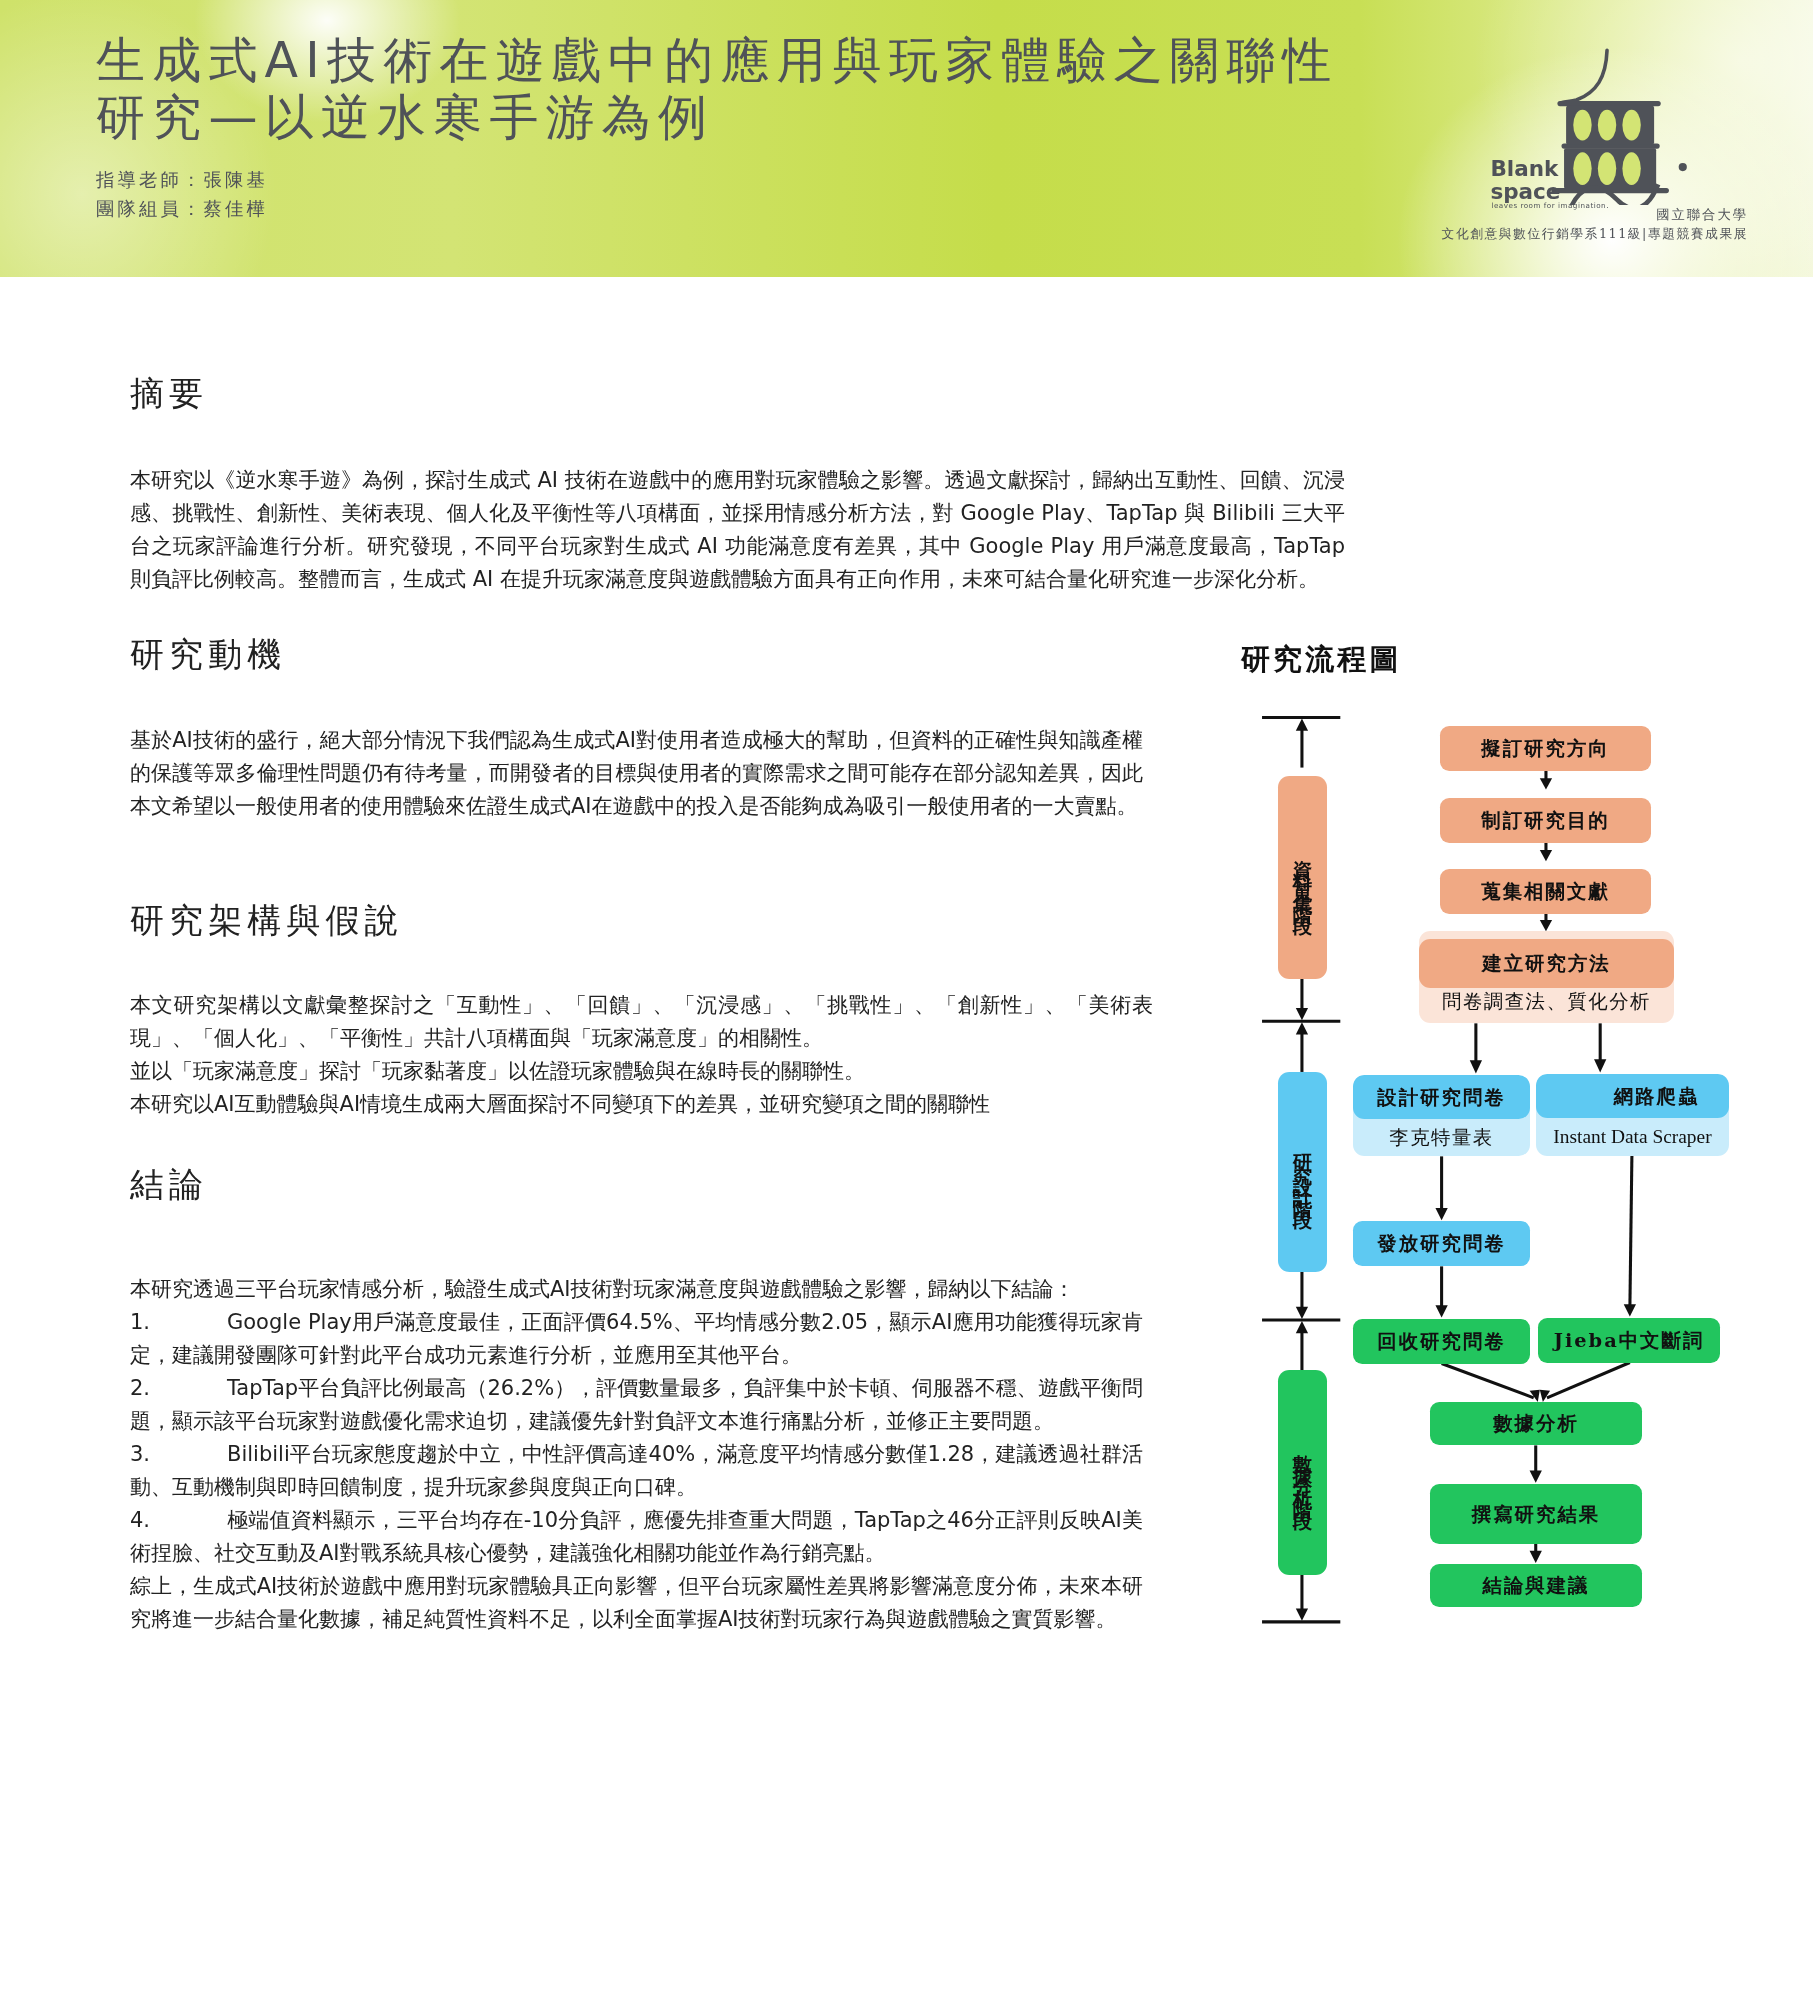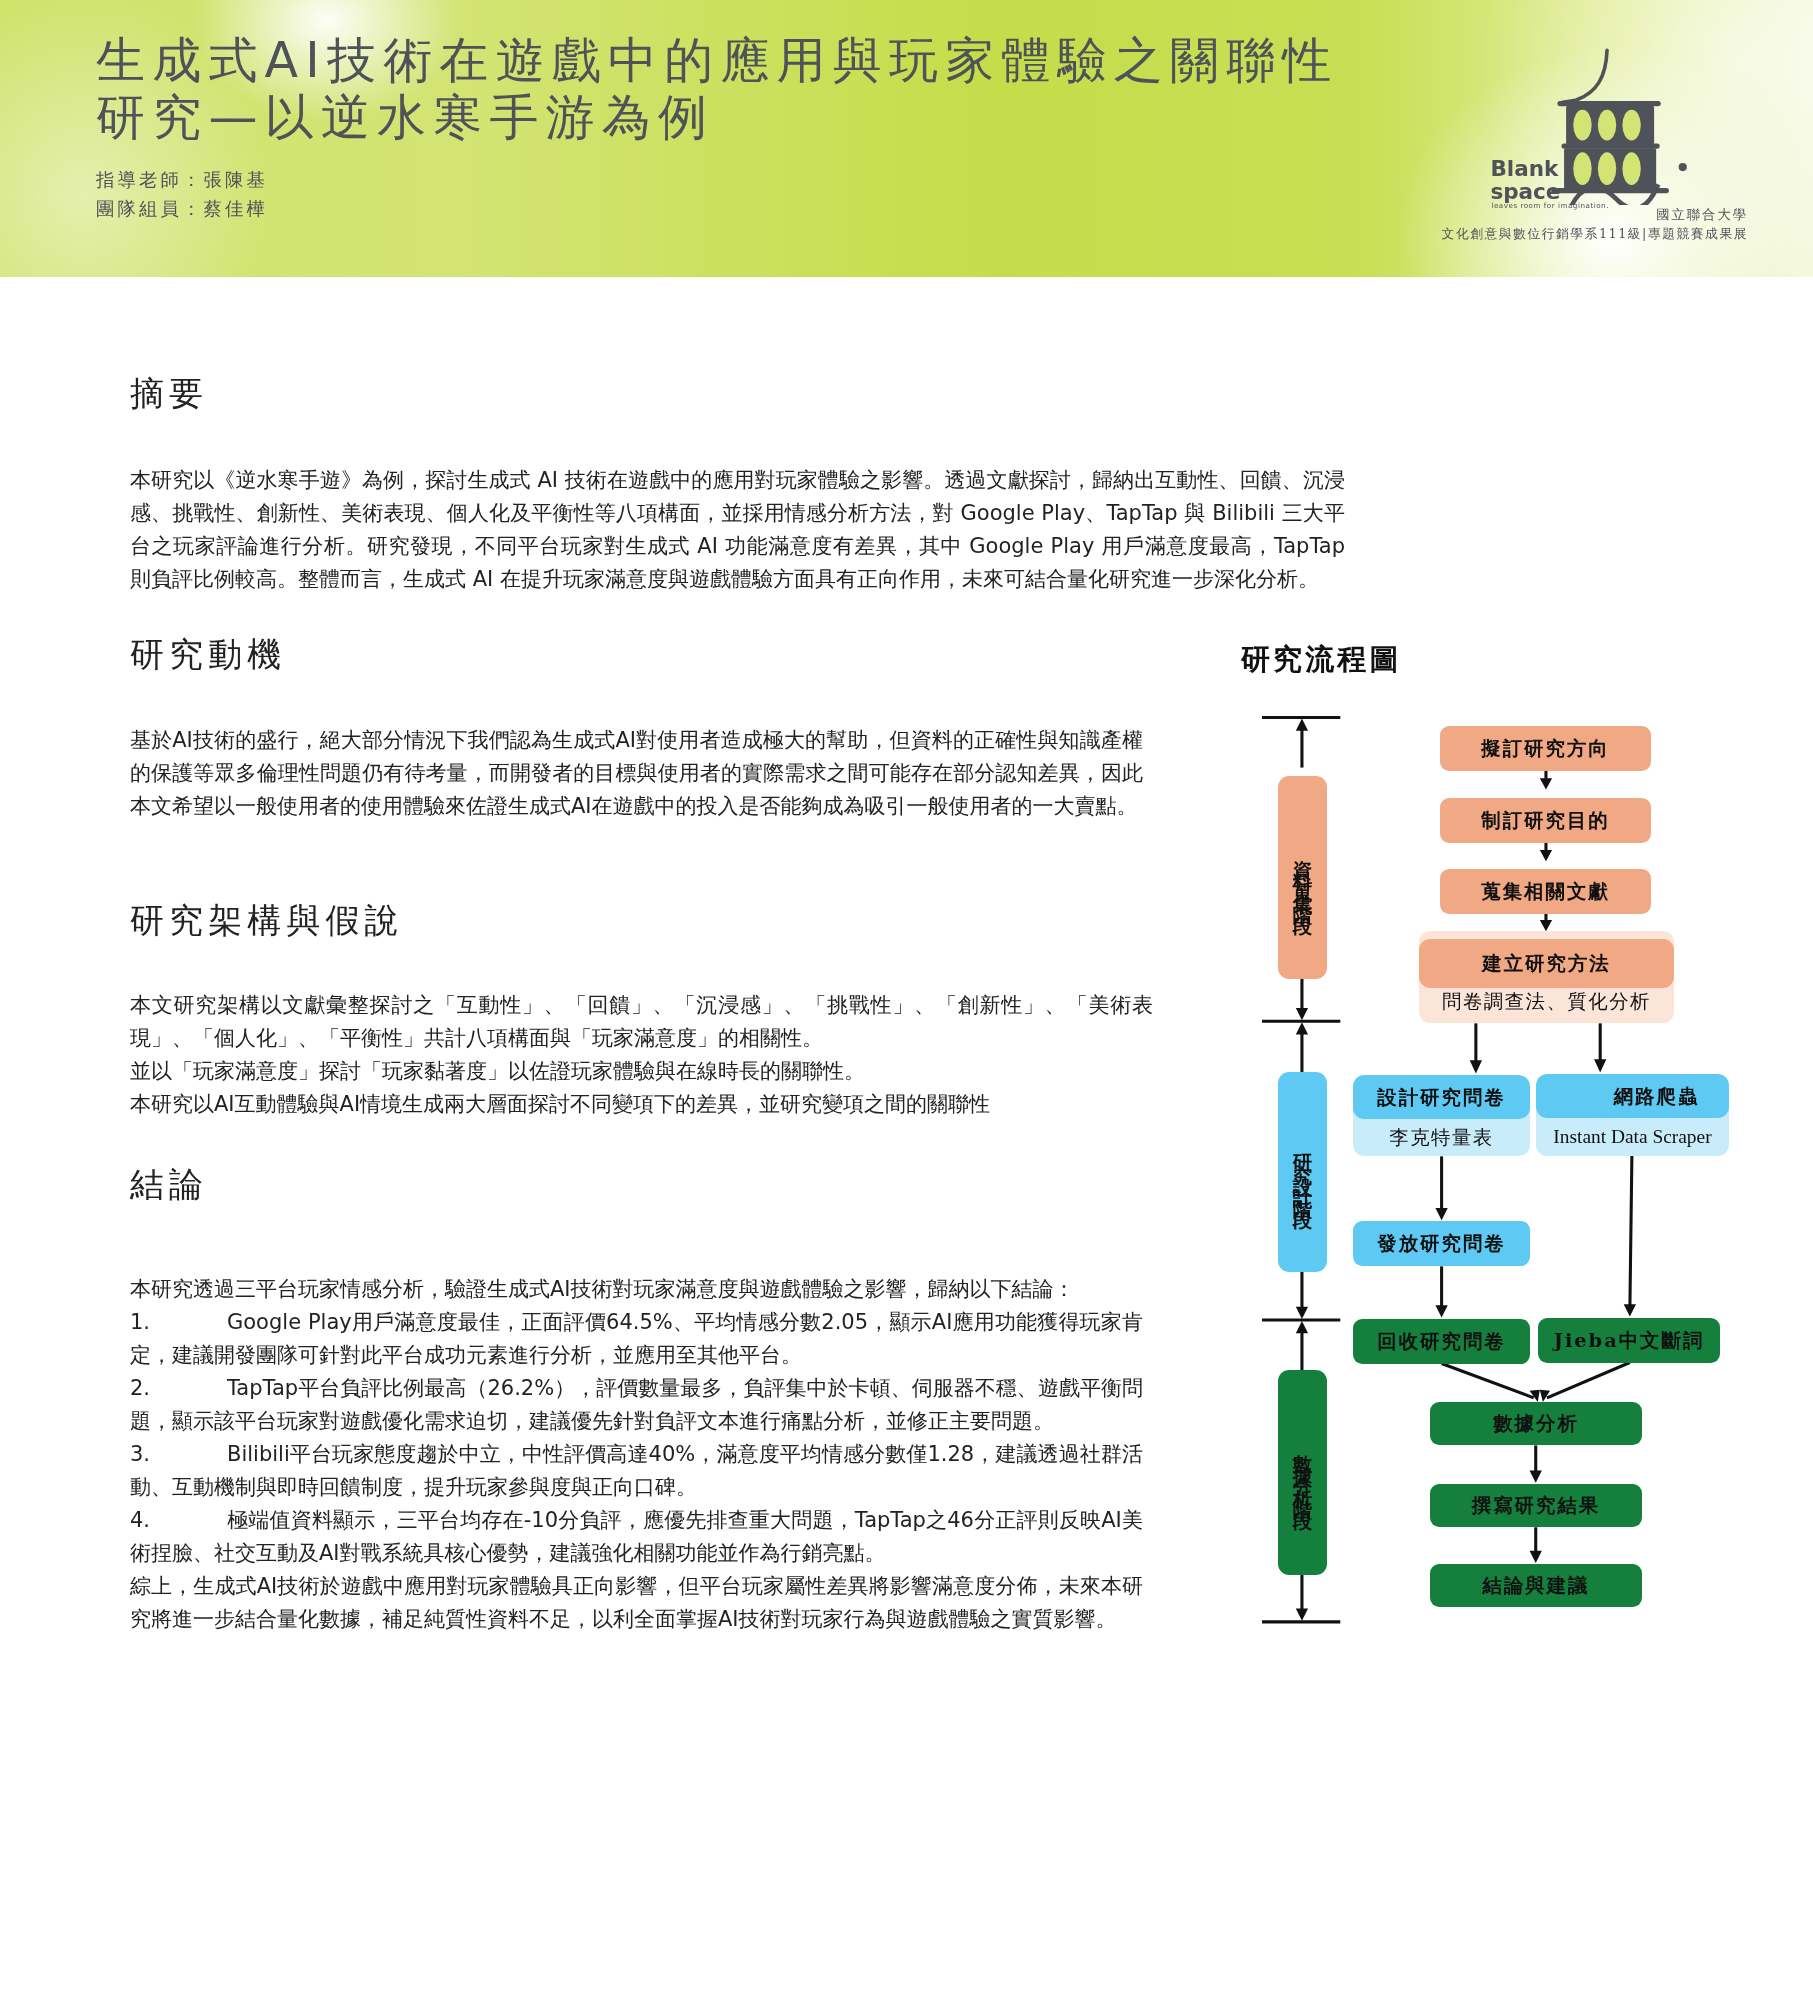--- a/index.html
+++ b/index.html
@@ -66,21 +66,21 @@
   }
   .fbox {
     position: absolute; border-radius: 9.2px; display: flex; align-items: center; justify-content: center;
     font-family: "DejaVu Serif", serif; font-weight: bold; font-size: 19.4px; color: #111; letter-spacing: 2px;
     box-sizing: border-box;
   }
   .orange { background: #f0a984; margin-top: 8px; }
   .orange-light { background: #fbe4d8; }
   .blue { background: #5ec9f2; }
   .blue-light { background: #c9ecfb; }
-  .green { background: #15803d; }
+  .green { background: #22c55e; }
   .stage {
     position: absolute; left: 1278px; width: 49px; border-radius: 11.3px;
     display: flex; align-items: center; justify-content: center;
   }
   .stage span {
     writing-mode: vertical-rl; font-family: "DejaVu Serif", serif; font-weight: bold;
     font-size: 19.4px; letter-spacing: 11.3px; color: #111;
   }
   .combo { position: absolute; border-radius: 11.3px; overflow: hidden; }
   .combo .top, .combo .bot {
@@ -244,15 +244,15 @@
 </div>
 <div class="combo blue-light" style="left:1536px; top:1074px; width:193px; height:82px;">
   <div class="top blue" style="height:44px;padding-left:48px;">網路爬蟲</div>
   <div class="bot" style="height:38px; font-family:'Liberation Serif', serif; letter-spacing:0;border-radius:10px;">Instant Data Scraper</div>
 </div>
 <div class="fbox blue" style="left:1353px; top:1221px; width:177px; height:45px;">發放研究問卷</div>
 
 <div class="fbox green" style="left:1353px; top:1319px; width:177px; height:45px;">回收研究問卷</div>
 <div class="fbox green" style="left:1538px; top:1318px; width:182px; height:45px;">Jieba中文斷詞</div>
 <div class="fbox green" style="left:1430px; top:1402px; width:212px; height:43px;">數據分析</div>
-<div class="fbox green" style="left:1430px; top:1484px; width:212px; height:43px;">撰寫研究結果</div>
+<div class="fbox green" style="left:1430px; top:1484px; width:212px; height:60px;">撰寫研究結果</div>
 <div class="fbox green" style="left:1430px; top:1564px; width:212px; height:43px;">結論與建議</div>
 
 
 </body></html>

